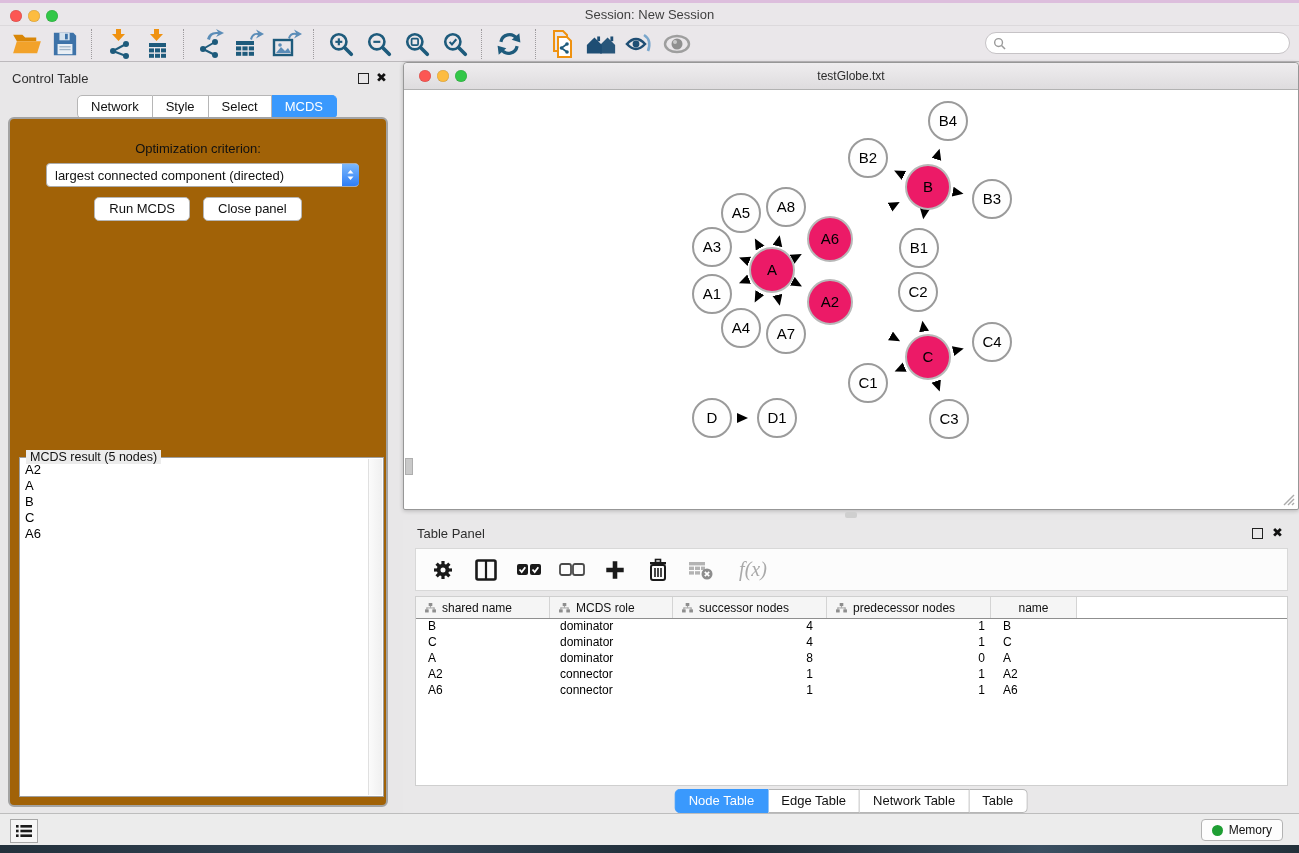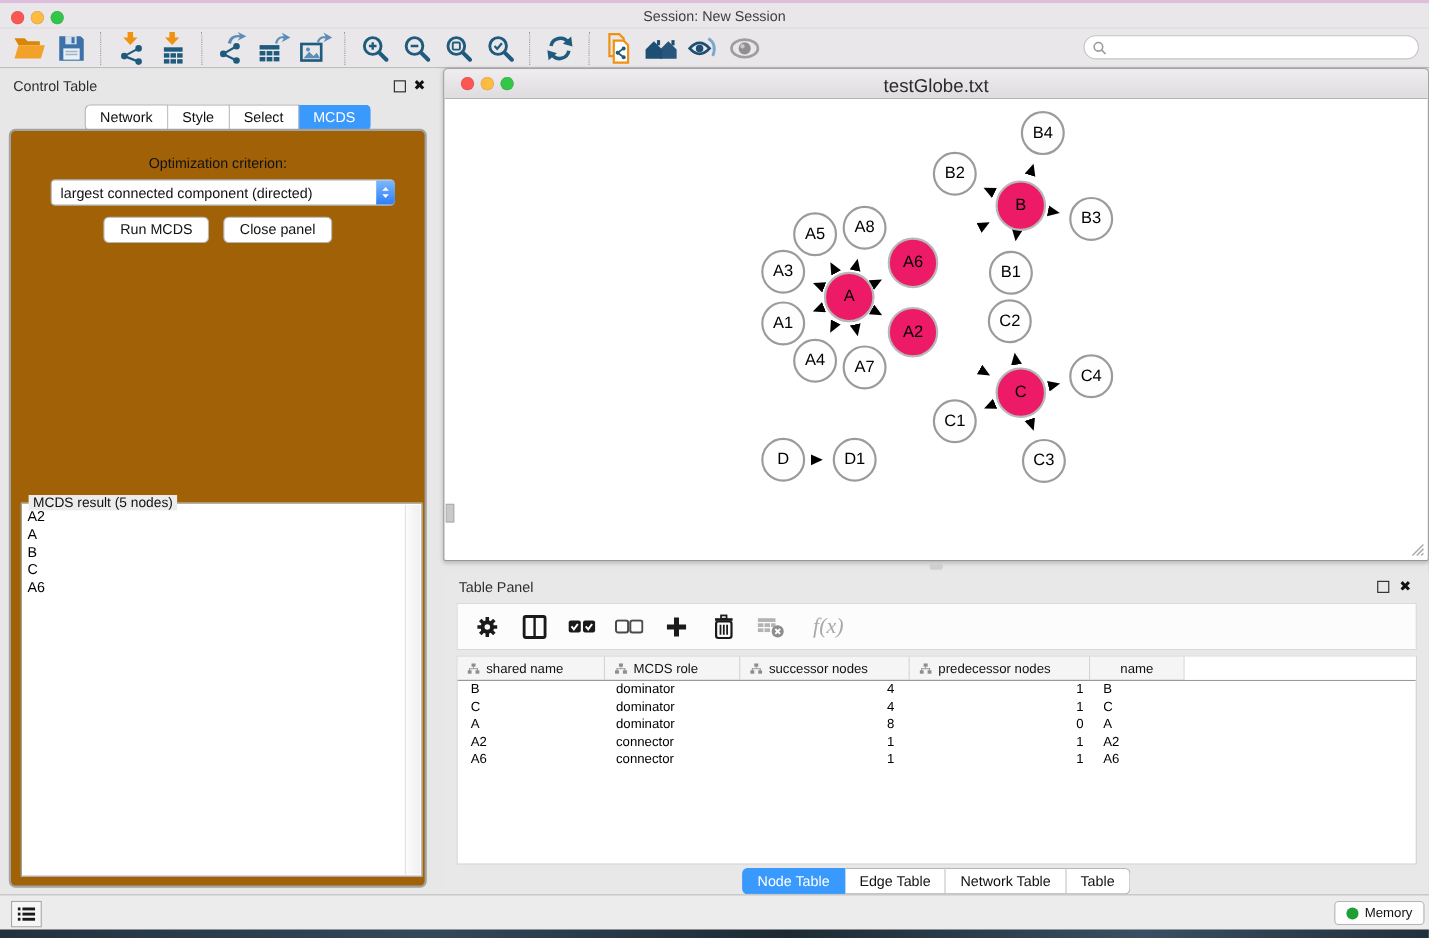--- a/index.html
+++ b/index.html
@@ -38,21 +38,21 @@
   .cp-buttons{position:absolute;left:0;top:78px;width:100%;display:flex;justify-content:center;gap:13px;}
   .btn{background:#fff;border:1px solid #b6b6b6;border-radius:5px;font-size:13px;color:#111;padding:3px 14px 4px;}
   .groupbox{position:absolute;left:9px;top:338px;width:363px;height:338px;border:1px solid #9f9f9f;background:#fff;}
   .groupbox .legend{position:absolute;left:6px;top:-8px;background:#ececec;padding:0 4px;font-size:12.5px;color:#111;}
   .mcds-list{position:absolute;left:1px;top:4px;right:15px;bottom:1px;overflow:hidden;font-size:13px;color:#000;padding-left:4px;}
   .mcds-item{line-height:16px;}
   .mcds-scroll{position:absolute;top:1px;right:1px;width:13px;bottom:1px;border-left:1px solid #e0e0e0;background:linear-gradient(90deg,#fbfbfb,#f0f0f0);}
   
   .net-window{position:absolute;left:403px;top:62px;width:896px;height:448px;background:#fff;border:1px solid #979797;border-radius:4px 4px 2px 2px;box-sizing:border-box;box-shadow:0 1px 4px rgba(0,0,0,.22);}
   .net-titlebar{position:absolute;left:0;top:0;width:100%;height:26px;background:linear-gradient(#efedef,#dedcde);border-bottom:1px solid #b2b2b2;border-radius:4px 4px 0 0;}
-  .net-titlebar .title{position:absolute;left:0;top:6px;width:100%;text-align:center;font-size:17px;color:#2b2b2b;}
+  .net-titlebar .title{position:absolute;left:0;top:6px;width:100%;text-align:center;font-size:12px;color:#2b2b2b;}
   .tl2{position:absolute;top:7px;width:12px;height:12px;border-radius:50%;box-shadow:inset 0 0 1px rgba(0,0,0,.4);}
   .net-canvas{position:absolute;left:1px;top:27px;right:1px;bottom:1px;background:#fff;overflow:hidden;}
   .edge-layer{position:absolute;left:0;top:0;width:100%;height:100%;}
   .gnode{position:absolute;border-radius:50%;background:#fefefe;border:2px solid #9b9b9b;box-sizing:border-box;text-align:center;font-size:15px;color:#000;}
   .gnode.hl{background:var(--node-hl,#EC1A67);border-color:#b8b8b8;}
   .net-thumb-left{position:absolute;left:0px;top:368px;width:6px;height:15px;background:#c9c9c9;border:1px solid #aeaeae;}
   .resize-grip{position:absolute;right:2px;bottom:2px;}
   .split-dot{position:absolute;left:845px;top:512px;width:12px;height:6px;background:#cfcfcf;border-radius:2px;}
   
   .table-panel{position:absolute;left:403px;top:520px;width:896px;height:293px;background:#e9e8e9;}
@@ -69,21 +69,21 @@
   .tcell{font-size:12px;color:#000;box-sizing:border-box;white-space:nowrap;}
   .trow .c0{padding-left:12px;}
   .trow .c1{padding-left:10px;}
   .trow .c2{text-align:right;padding-right:14px;}
   .trow .c3{text-align:right;padding-right:6px;}
   .trow .c4{padding-left:12px;}
   .tp-tabs{position:absolute;left:50%;transform:translateX(-50%);top:269px;}
   
   .statusbar{position:absolute;left:0;top:813px;width:100%;height:32px;background:#ececec;border-top:1px solid #bdbdbd;box-sizing:border-box;}
   .list-btn{position:absolute;left:10px;top:5px;width:26px;height:22px;background:#f6f6f6;border:1px solid #a8a8a8;display:flex;align-items:center;justify-content:center;}
-  .memory-btn{position:absolute;right:4px;top:5px;height:22px;background:#fdfdfd;border:1px solid #b3b3b3;border-radius:4px;display:flex;align-items:center;gap:6px;padding:0 10px;box-sizing:border-box;}
+  .memory-btn{position:absolute;right:16px;top:5px;height:22px;background:#fdfdfd;border:1px solid #b3b3b3;border-radius:4px;display:flex;align-items:center;gap:6px;padding:0 10px;box-sizing:border-box;}
   .memory-dot{width:11px;height:11px;border-radius:50%;background:var(--memory-green,#1E9E33);}
   .memory-label{font-size:12px;color:#111;}
   .desktop-strip{position:absolute;left:0;top:845px;width:100%;height:8px;background:linear-gradient(90deg,#23313c,#35485a 30%,#1d2a33 55%,#3a4f61 80%,#22303a);}
 </style>
 </head>
 <body>
 
 <div class="app">
   <div class="top-accent"></div>
 

